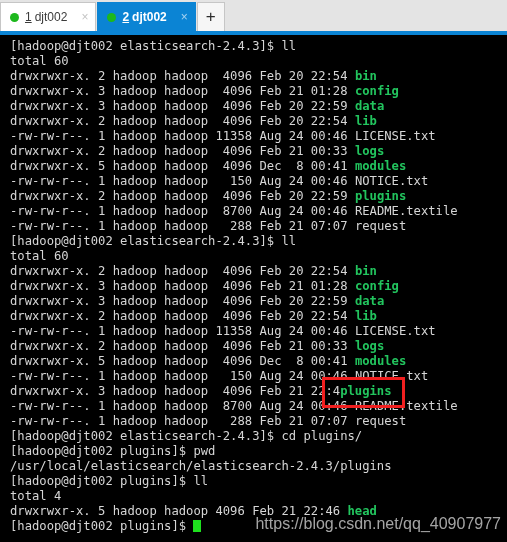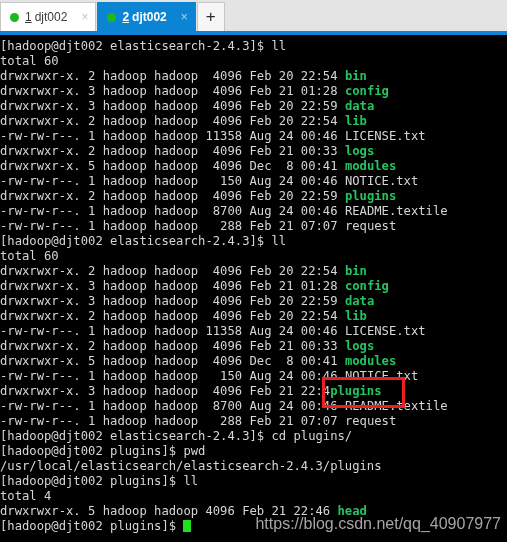--- a/index.html
+++ b/index.html
@@ -103,21 +103,21 @@
     height: 4px;
     background: #0b84d4;
     width: 100%;
   }
 
   
   .terminal {
     position: relative;
     background: #000000;
     height: 489px;
-    padding: 4px 0 0 0;
+    padding: 4px 0 0 10px;
     box-sizing: border-box;
     font-size: 12.2px;
     line-height: 15px;
     color: #d6d6d6;
     white-space: pre;
     letter-spacing: 0px;
   }
   .line {
     height: 15px;
     white-space: pre;

